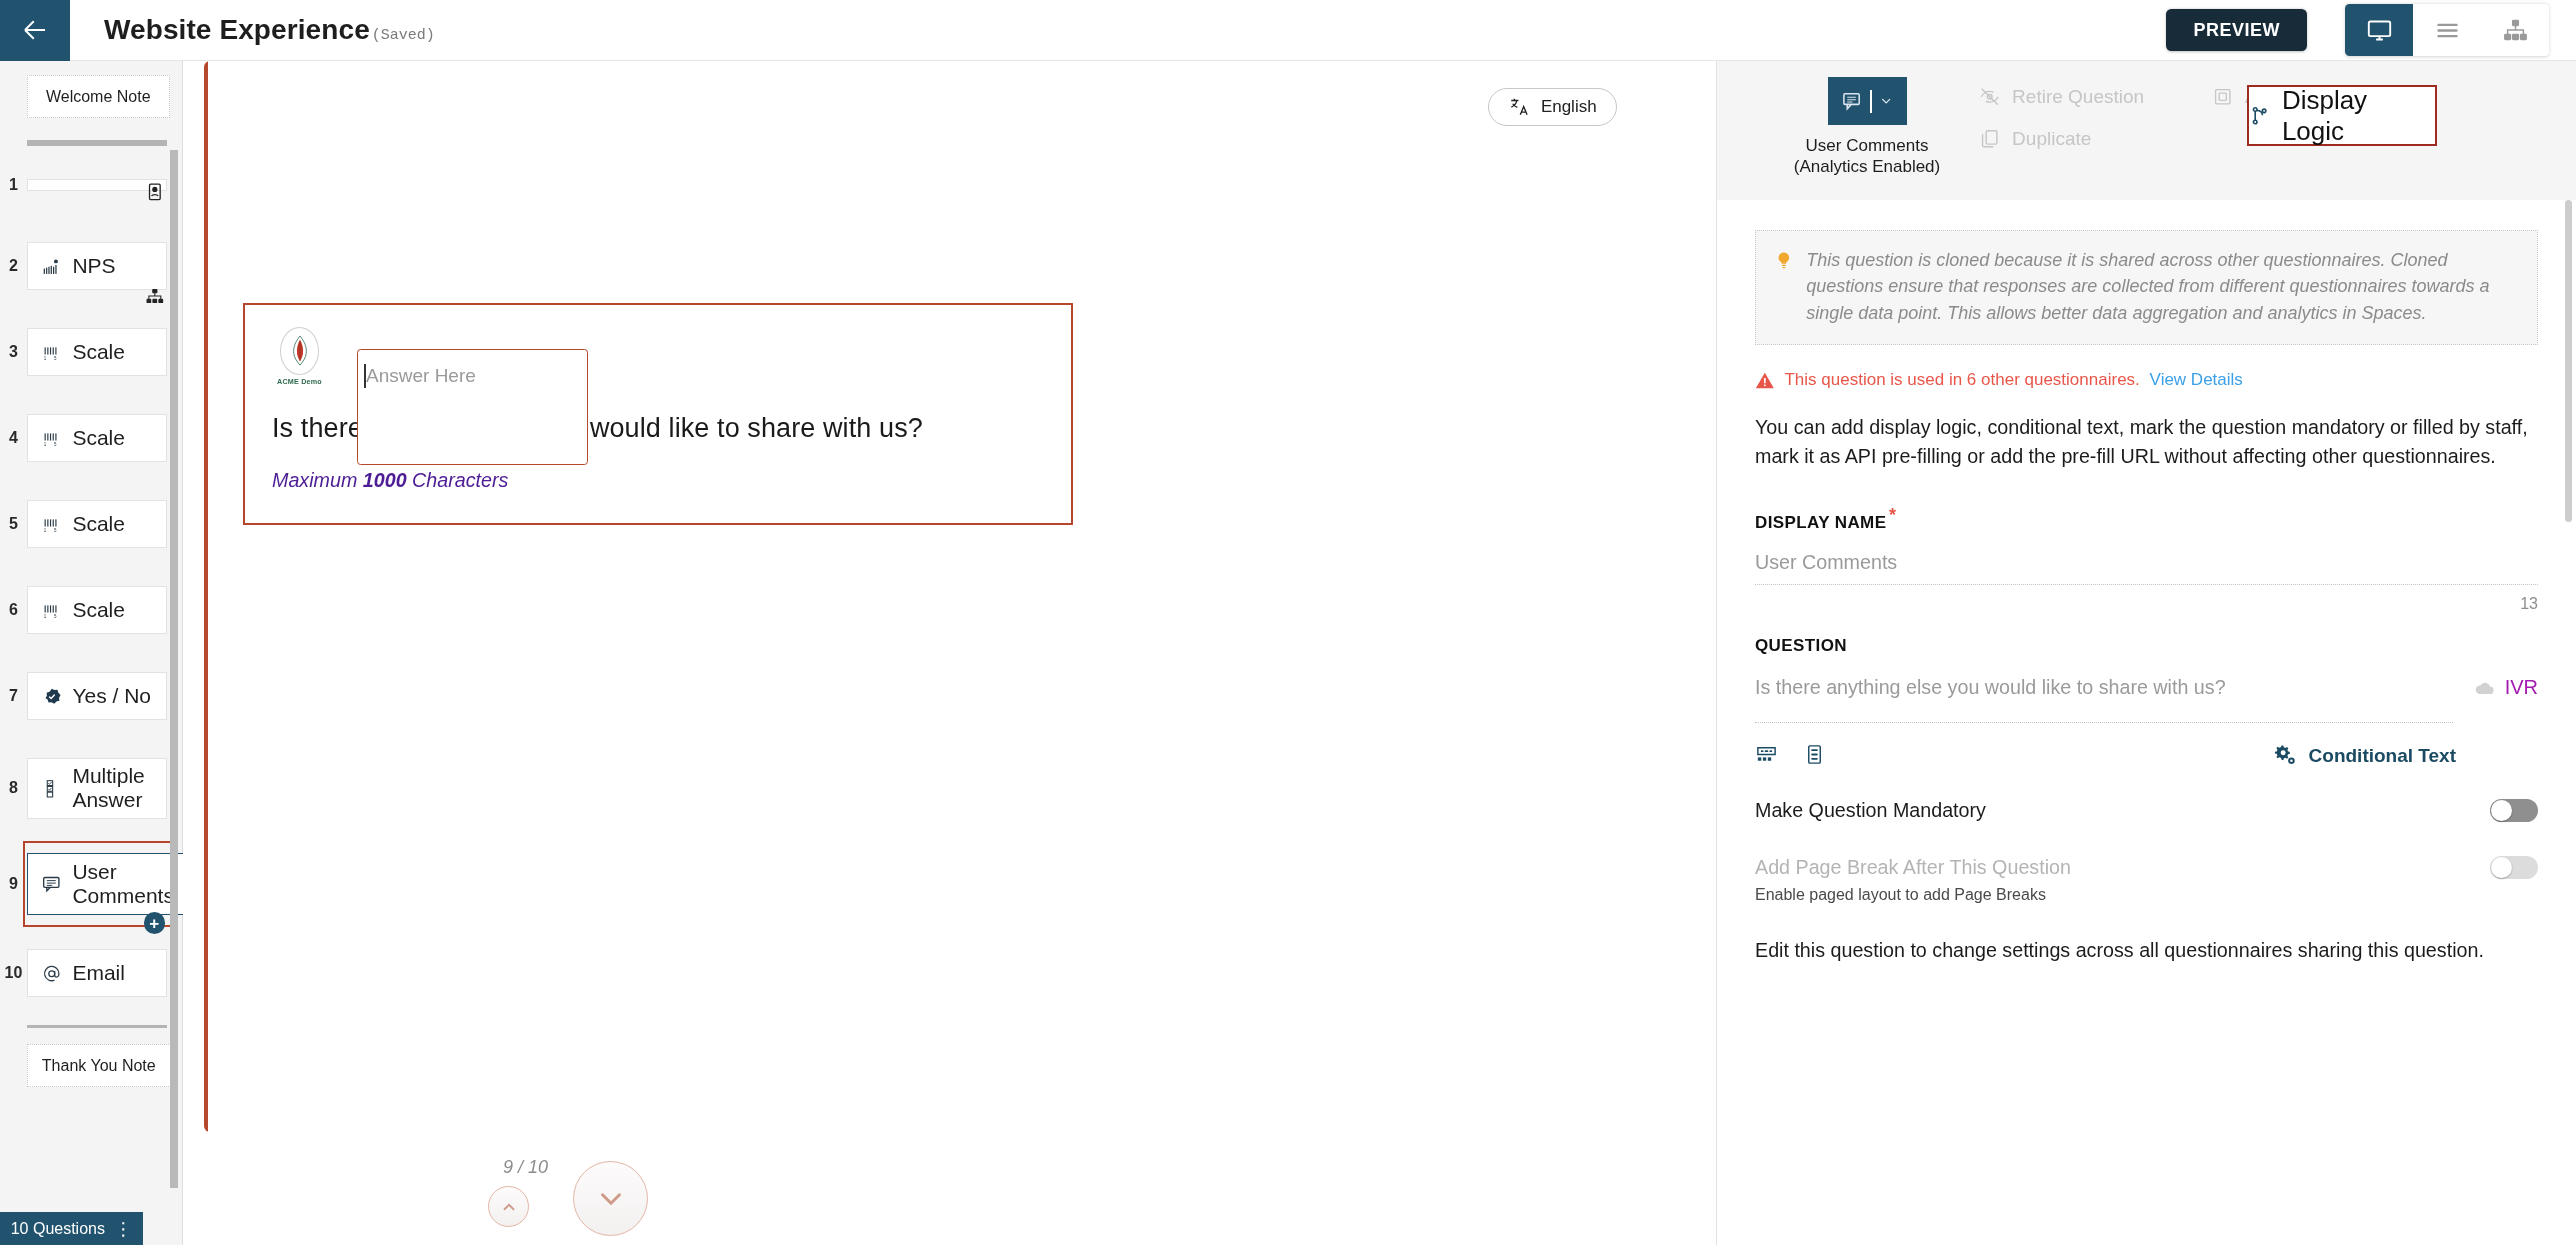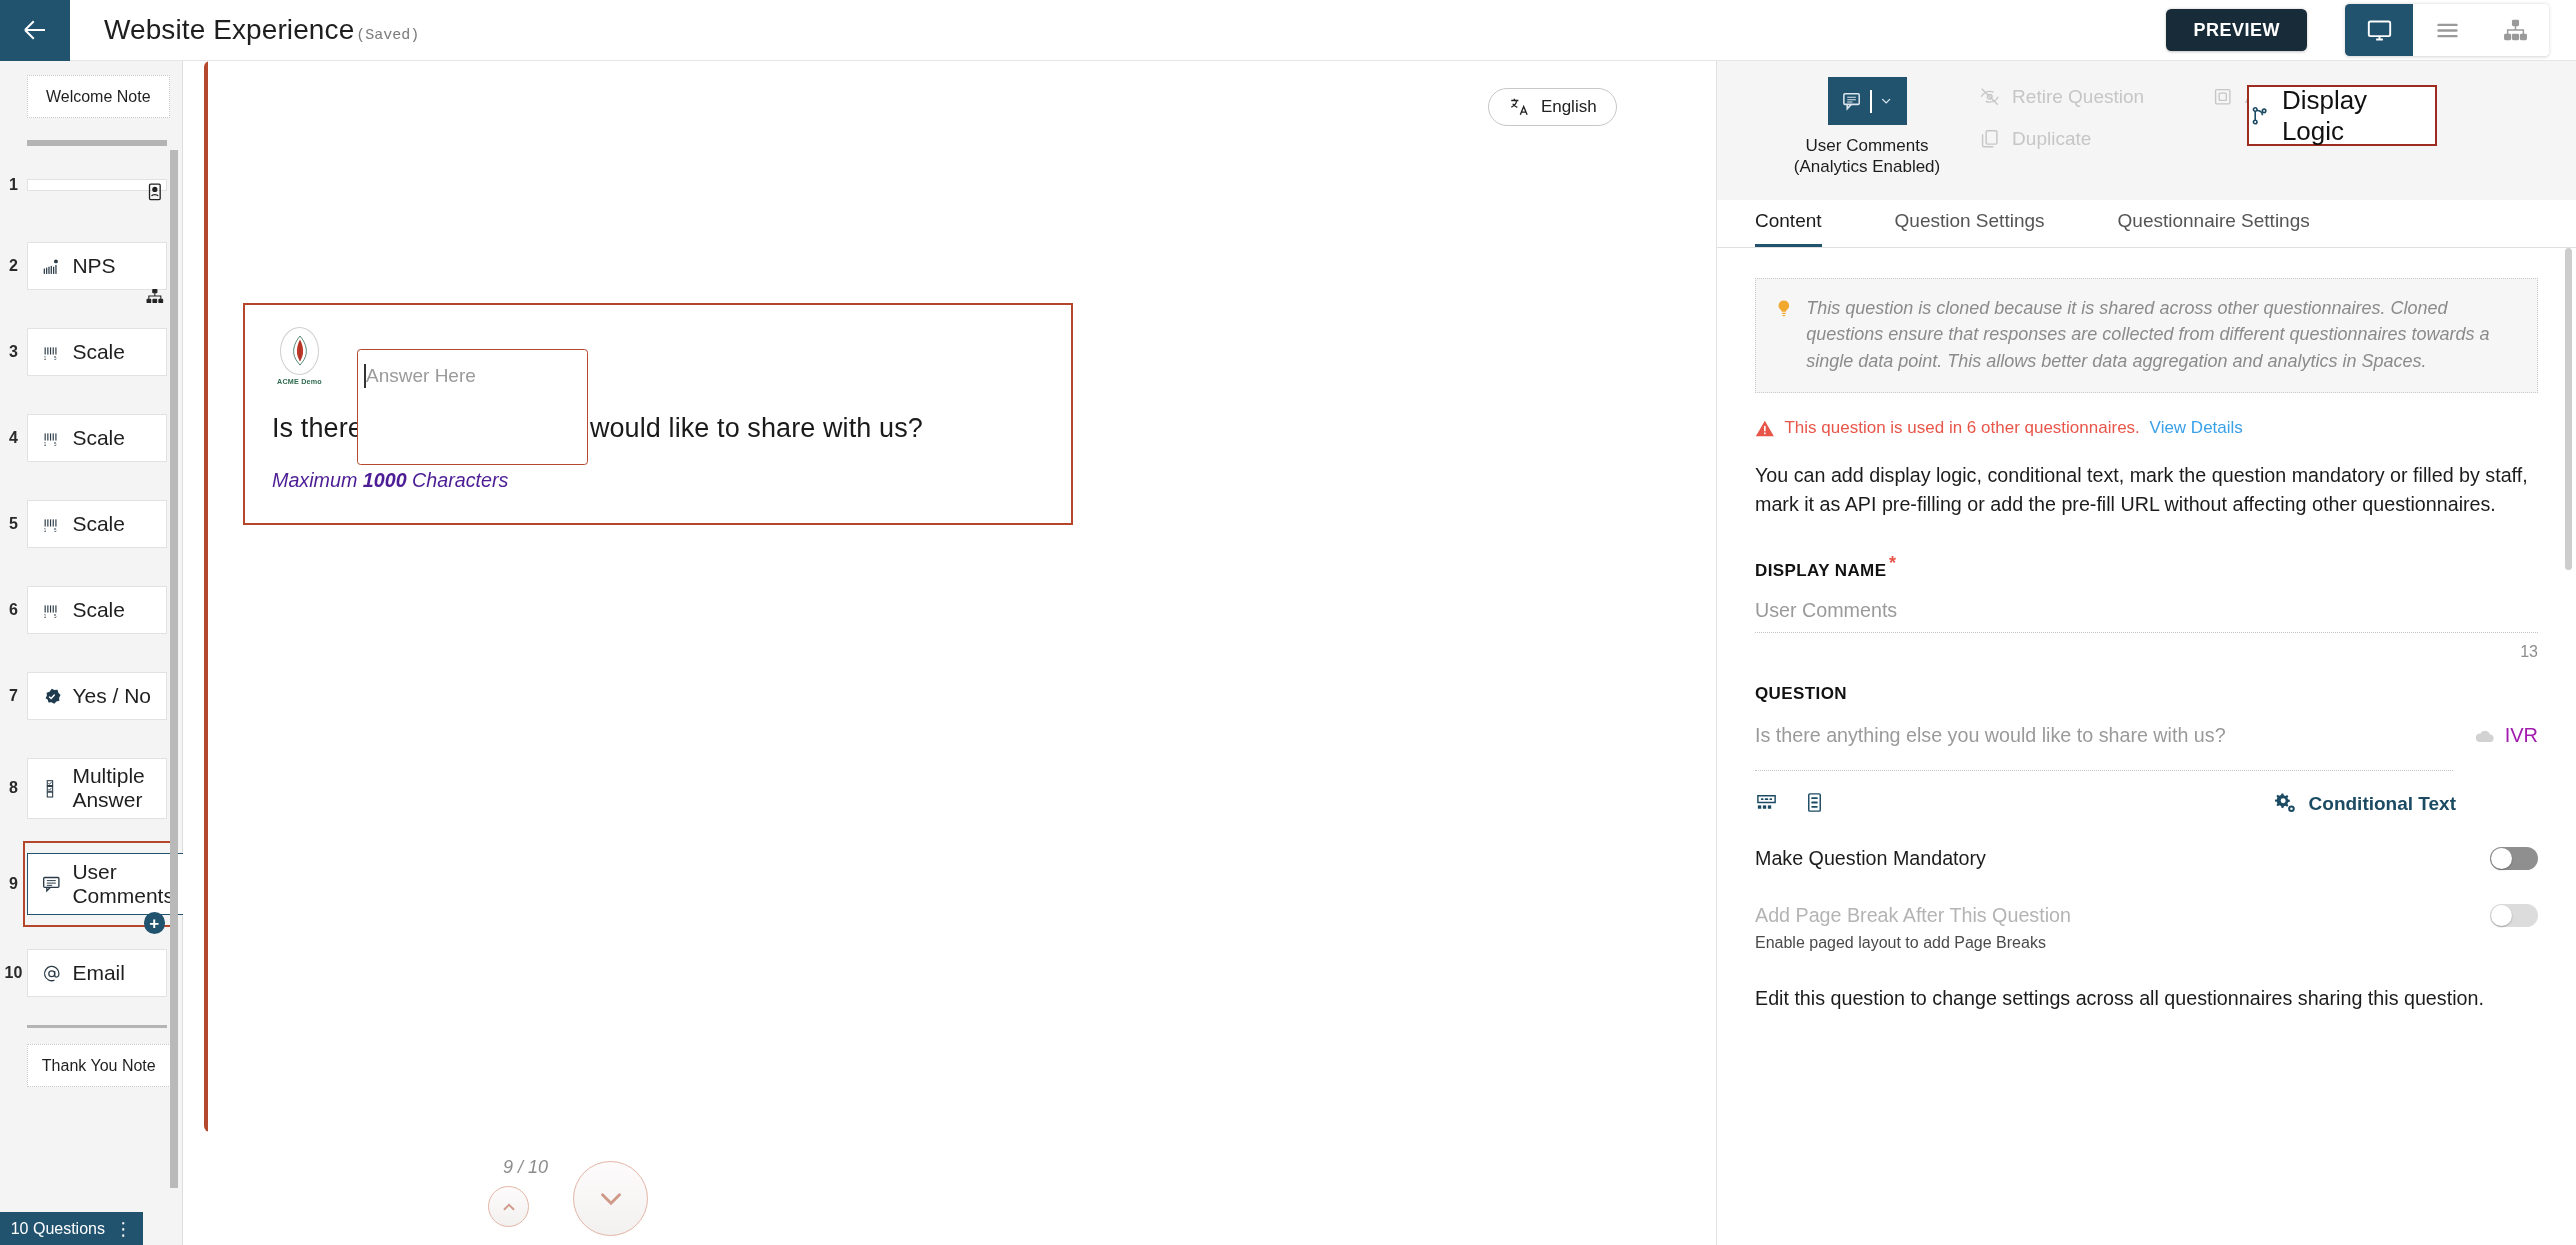--- a/index.html
+++ b/index.html
@@ -17,21 +17,21 @@
     background: #ffffff; display: flex; align-items: center;
     border-bottom: 0.9px solid #e6e6e6;
   }
   .back-btn {
     width: 70px; height: 61px; background: #21536f;
     display: flex; align-items: center; justify-content: center;
     cursor: pointer;
   }
   .back-btn svg { width: 30px; height: 30px; }
   .title-wrap { display: flex; align-items: baseline; margin-left: 34px; }
-  .page-title { font-size: 28px; color: #1e1e1e; font-weight: 400; letter-spacing: 0.1px; }
+  .page-title { font-size: 28px; color: #1e1e1e; font-weight: 700; letter-spacing: 0.1px; }
   .saved-tag { font-size: 15px; color: #7b7b7b; margin-left: 2px; font-family: Liberation Mono, monospace; }
   .topbar-right {
     margin-left: auto; display: flex; align-items: center; padding-right: 27px;
   }
   .preview-btn {
     background: #182b38; color: #fff; font-size: 18px; font-weight: 700;
     letter-spacing: 0.5px; padding: 10.7px 27px; border-radius: 5.4px; cursor: pointer;
     box-shadow: 0 0.9px 2.7px rgba(0,0,0,.25);
   }
   .view-group {
@@ -604,25 +604,20 @@
         <svg viewBox="0 0 24 24" fill="none" stroke="currentColor" stroke-width="1.8">
           <circle cx="7" cy="5" r="2"></circle>
             <circle cx="17" cy="6.5" r="2"></circle>
             <circle cx="7" cy="19" r="2"></circle>
           <path d="M7 7v10M8.8 6c4 0 6.2 2.4 6.4 5.5"></path>
         </svg>
         <span>Display Logic</span>
       </div>
     </div>
 
-    <div class="tabs">
-      <div class="tab active">Content</div>
-      <div class="tab">Question Settings</div>
-      <div class="tab">Questionnaire Settings</div>
-    </div>
 
     <div class="rp-body">
       <div class="rp-scroll"></div>
 
       <div class="tip-box">
         <svg viewBox="0 0 24 26">
           <path d="M12 2a6.4 6.4 0 0 0-3.6 11.7c.7.5 1.1 1.2 1.1 2h5c0-.8.4-1.5 1.1-2A6.4 6.4 0 0 0 12 2z" fill="#f0a92e"></path>
           <rect x="9.6" y="17" width="4.8" height="1.6" rx=".6" fill="#f0a92e"></rect>
           <rect x="10.2" y="19.6" width="3.6" height="1.6" rx=".6" fill="#f0a92e"></rect>
         </svg>

